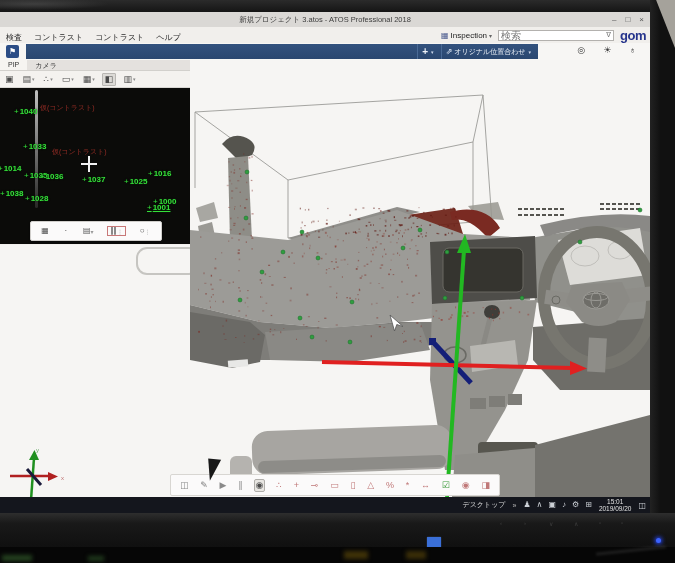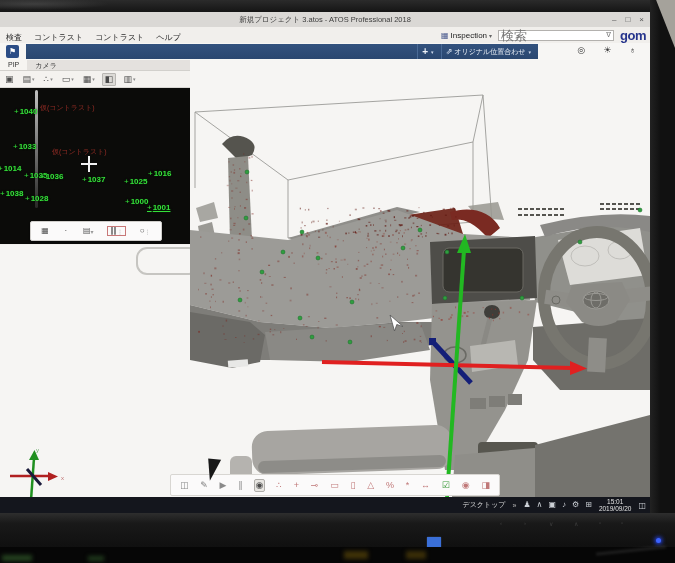--- a/index.html
+++ b/index.html
@@ -31,21 +31,21 @@
   .win-controls span{font-size:8px;color:#555;line-height:1;cursor:default;}
 
   .menubar{position:absolute;left:0;top:15px;width:100%;height:16px;background:#f1efec;display:flex;align-items:center;padding-left:6px;}
   .menu-item{font-size:8px;color:#2a2a2a;margin-right:12px;}
   .menubar-right{position:absolute;right:4px;top:0;height:16px;display:flex;align-items:center;gap:6px;}
   .inspection{display:flex;align-items:center;gap:2px;}
   .inspection .ic{font-size:8px;color:#44548a;}
   .inspection .lb{font-size:8px;color:#222;}
   .inspection .cr{font-size:6px;color:#666;}
   .searchbox{width:116px;height:11px;background:#fff;border:1px solid #b3b1ae;display:flex;align-items:center;padding:0 2px;}
-  .searchbox input{flex:1;border:none;outline:none;font-size:13px;color:#333;background:transparent;width:90px;padding:0;}
+  .searchbox input{flex:1;border:none;outline:none;font-size:10px;color:#333;background:transparent;width:90px;padding:0;}
   .searchbox .funnel{font-size:7px;color:#777;}
   .gom-logo{font-size:13px;font-weight:bold;color:#26348c;letter-spacing:-.5px;line-height:1;}
 
   .ribbon{position:absolute;left:0;top:31px;width:100%;height:17px;background:#f7f6f4;}
   .flagbtn{position:absolute;left:6px;top:2px;width:13px;height:13px;background:#2b4d86;border-radius:2px;color:#fff;font-size:8px;display:flex;align-items:center;justify-content:center;}
   .blueband{position:absolute;left:26px;top:1px;right:112px;height:15px;background:linear-gradient(#33527e,#2a4770);display:flex;align-items:center;justify-content:flex-end;}
   .bb-group{display:flex;align-items:center;height:100%;border-left:1px solid #4a6a96;padding:0 4px;color:#eef2f8;}
   .bb-add{font-size:10px;font-weight:bold;}
   .bb-caret{font-size:5px;margin:0 3px;color:#cdd8ea;}
   .bb-ic{font-size:8px;margin-right:2px;color:#dfe8f5;}
@@ -748,30 +748,30 @@
             </span>
             <span class="ptool">
               <span class="g">▥</span>
               <span class="c">▾</span>
             </span>
           </div>
         <div class="camera">
           <div class="cam-streak"></div>
           <div id="cam-points">
               <span class="campt" style="left: 14px; top: 20px;"><span class="cross">+</span>1040</span>
-              <span class="campt" style="left: 13px; top: 55px;"><span class="cross">+</span>1033</span>
+              <span class="campt" style="left: 23px; top: 55px;"><span class="cross">+</span>1033</span>
               <span class="campt" style="left: -2px; top: 77px;"><span class="cross">+</span>1014</span>
               <span class="campt" style="left: 24px; top: 84px;"><span class="cross">+</span>1035</span>
               <span class="campt" style="left: 40px; top: 85px;"><span class="cross">+</span>1036</span>
               <span class="campt" style="left: 82px; top: 88px;"><span class="cross">+</span>1037</span>
               <span class="campt" style="left: 124px; top: 90px;"><span class="cross">+</span>1025</span>
               <span class="campt" style="left: 148px; top: 82px;"><span class="cross">+</span>1016</span>
               <span class="campt" style="left: 0px; top: 102px;"><span class="cross">+</span>1038</span>
               <span class="campt" style="left: 25px; top: 107px;"><span class="cross">+</span>1028</span>
-              <span class="campt" style="left: 125px; top: 110px;"><span class="cross">+</span>1000</span>
+              <span class="campt" style="left: 153px; top: 110px;"><span class="cross">+</span>1000</span>
               <span class="campt" style="left: 147px; top: 116px; text-decoration: underline;"><span class="cross">+</span>1001</span>
             </div>
           <div id="cam-overlays">
               <span class="camred" style="left: 40px; top: 15px;">仮(コントラスト)</span>
               <span class="camred" style="left: 52px; top: 59px;">仮(コントラスト)</span>
             </div>
           <div class="cam-crosshair" style="left:81px;top:68px;"></div>
           <div class="cam-toolbar" id="cam-toolbar">
               <span class="ctool">
                 <span class="g">▦</span>

